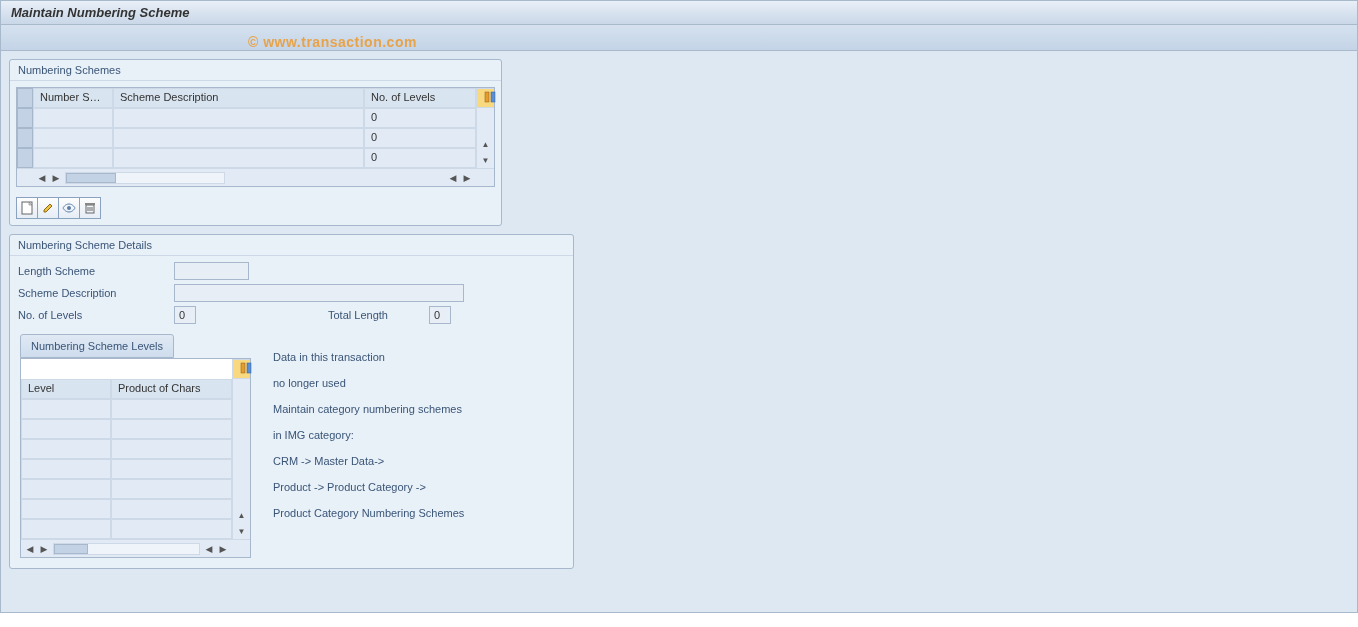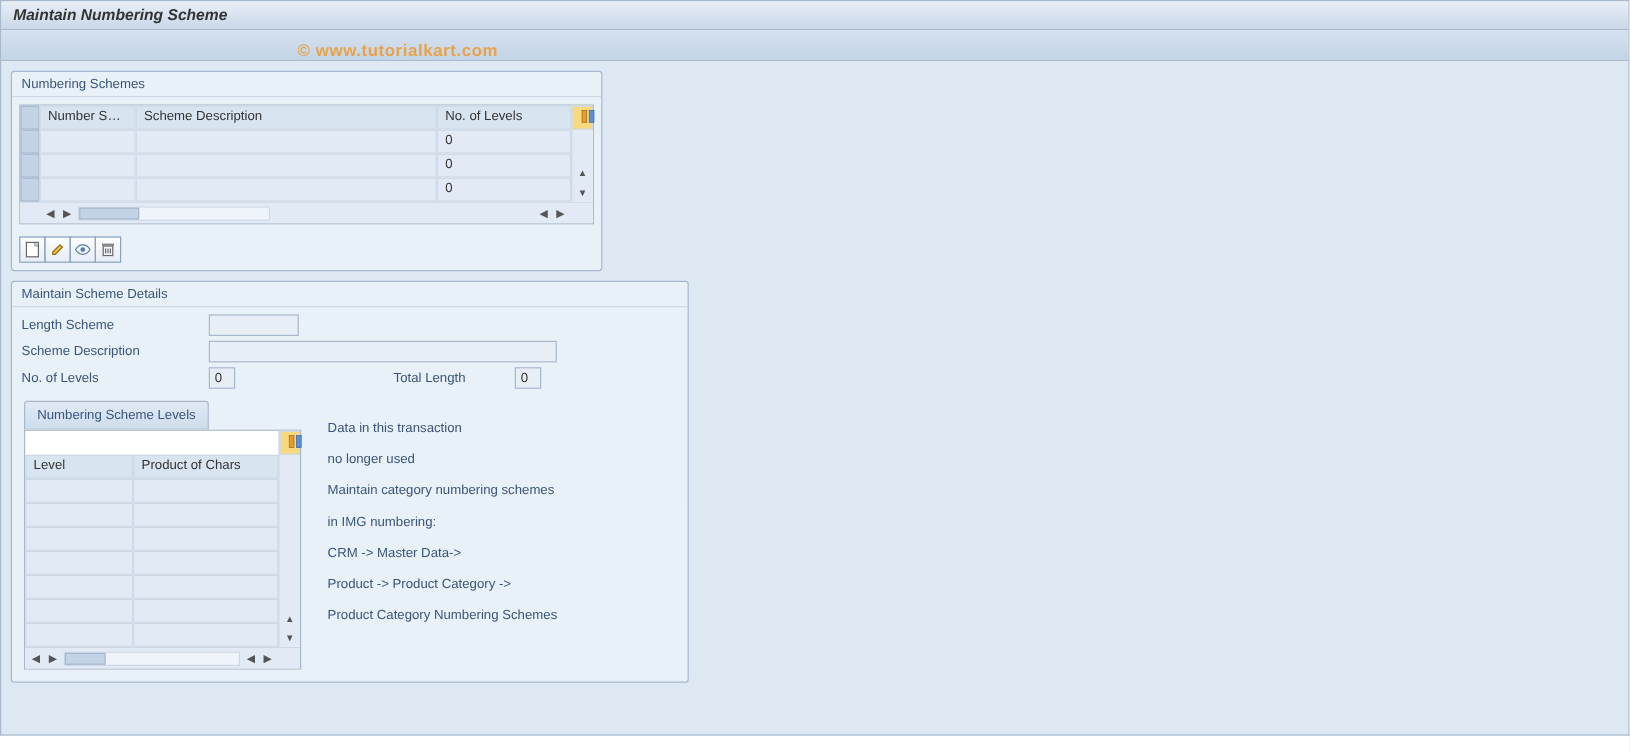--- a/index.html
+++ b/index.html
@@ -194,21 +194,21 @@
     }
     .main-tbl-body { flex: 1; }
   </style>
 </head>
 <body>
 
 <div class="title-bar">
   <span>Maintain Numbering Scheme</span>
 </div>
 <div class="toolbar-bar"></div>
-<div class="watermark">© www.tutorialkart.com</div>
+<div class="watermark">© www.transaction.com</div>
 
 <div class="content-area">
 
   <div class="group-box" style="width:493px;">
     <div class="group-title">Numbering Schemes</div>
     <div class="group-body">
       <div class="sap-table">
         <div class="main-tbl-row">
           <div class="main-tbl-body">
             <div style="display:flex;">
@@ -286,21 +286,21 @@
               <line x1="3" y1="5" x2="3" y2="9" stroke="#666"></line>
               <line x1="5" y1="5" x2="5" y2="9" stroke="#666"></line>
               <line x1="7" y1="5" x2="7" y2="9" stroke="#666"></line>
             </svg>
         </div>
       </div>
     </div>
   </div>
 
   <div class="group-box" style="width:565px;">
-    <div class="group-title">Maintain Scheme Details</div>
+    <div class="group-title">Numbering Scheme Details</div>
     <div style="padding-top:4px;">
       <div class="form-row">
         <div class="form-label">Length Scheme</div>
         <input class="form-input ro" style="width: 75px;" readonly="" value="">
       </div>
       <div class="form-row">
         <div class="form-label">Scheme Description</div>
         <input class="form-input ro" style="width: 290px;" readonly="" value="">
       </div>
       <div class="form-row">
@@ -373,21 +373,21 @@
               <div class="arrow">▶</div>
               <div style="width:18px;"></div>
             </div>
           </div>
         </div>
 
         <div style="padding-top:18px; padding-left:14px;">
           <div class="info-text">Data in this transaction</div>
           <div class="info-text">no longer used</div>
           <div class="info-text">Maintain category numbering schemes</div>
-          <div class="info-text">in IMG numbering:</div>
+          <div class="info-text">in IMG category:</div>
           <div class="info-text">CRM -&gt; Master Data-&gt;</div>
           <div class="info-text">Product -&gt; Product Category -&gt;</div>
           <div class="info-text">Product Category Numbering Schemes</div>
         </div>
       </div>
     </div>
   </div>
 
 </div>
 

